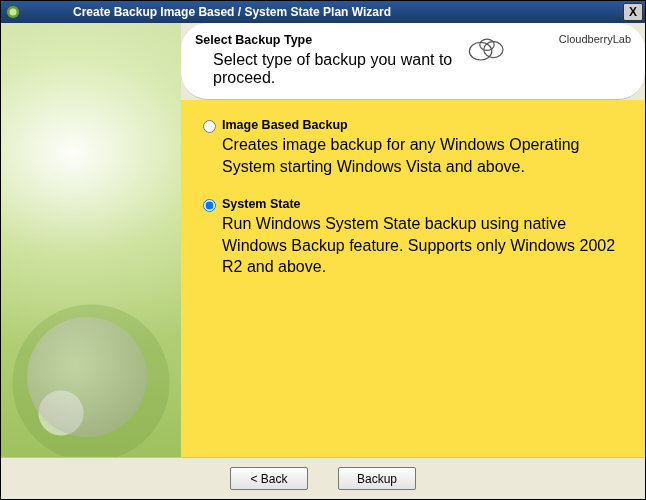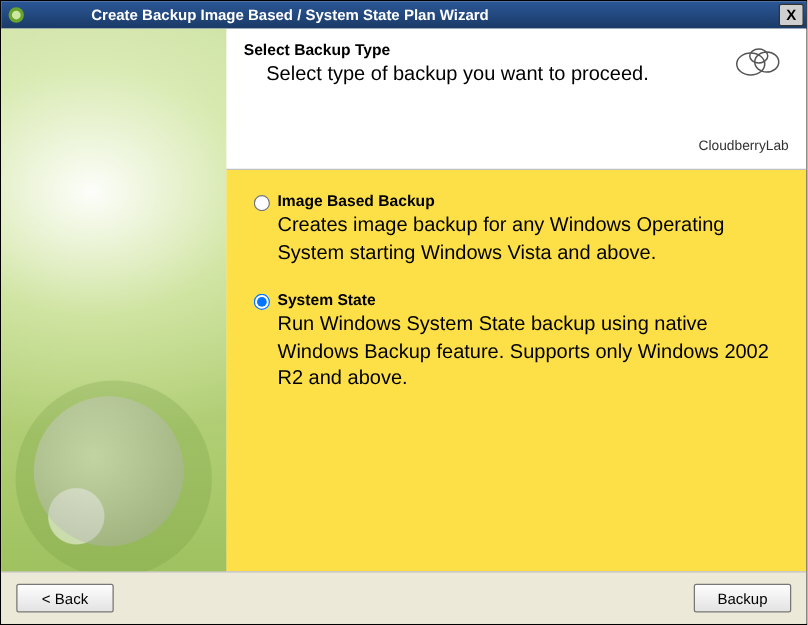--- a/index.html
+++ b/index.html
@@ -83,34 +83,35 @@
     flex: 1;
     display: flex;
     flex-direction: column;
   }
   .header {
     background: #fff;
     border-bottom: 1px solid #c0c0c0;
     padding: 10px 14px 12px;
     display: flex;
     align-items: flex-start;
+    border-radius: 27px;
   }
   .header .txt { flex: 1; }
   .header .heading {
     font-weight: bold;
     font-size: 12.5px;
     margin-bottom: 4px;
   }
   .header .sub {
     font-size: 16px;
     padding-left: 18px;
     color: #000;
   }
   .logo {
-    display: flex; flex-direction: column; align-items: flex-end;
+    display: flex; flex-direction: row; align-items: flex-start;
     font-size: 11px; color: #333; gap: 48px;
   }
   .logo .cloud { width: 48px; height: 30px; }
   .main {
     flex: 1;
     background: #fde047;
     padding: 18px 22px;
     font-size: 12px;
     color: #000;
   }
@@ -132,21 +133,21 @@
     font-size: 16px;
     color: #000;
     line-height: 1.35;
   }
   .footer {
     height: 42px;
     border-top: 1px solid #c0c0c0;
     background: #ece9d8;
     display: flex;
     align-items: center;
-    justify-content: space-between;
+    justify-content: center;
     padding: 0 12px;
     gap: 8px;
   }
   .btn {
     min-width: 78px;
     height: 23px;
     background: linear-gradient(#fdfdfd, #e3e3e3);
     border: 1px solid #777;
     border-radius: 2px;
     font-size: 12px;

